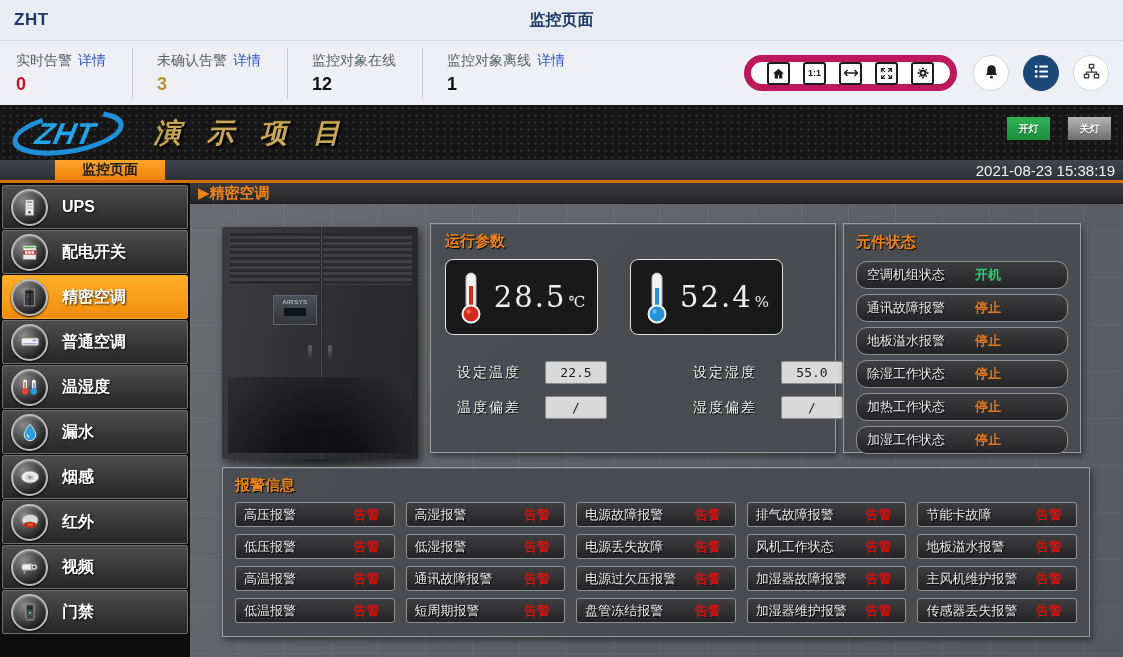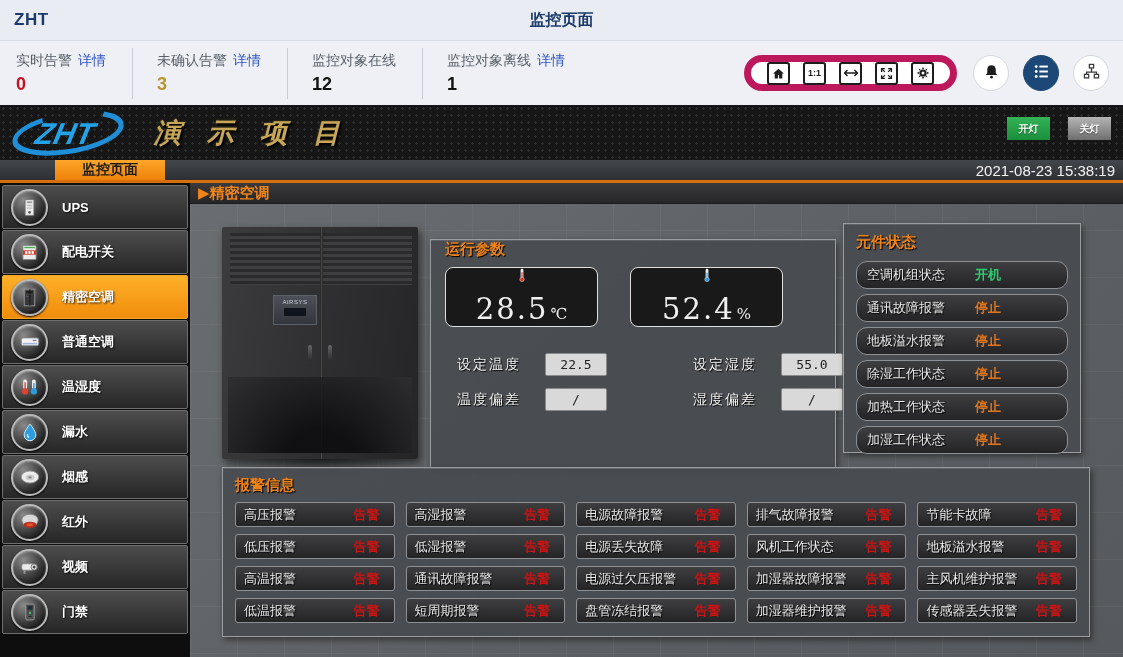--- a/index.html
+++ b/index.html
@@ -68,21 +68,21 @@
   .sidebar { width:190px; background:#0e0e0e; padding:2px 2px 0 2px; flex:none; }
   .side-item { height:44px; margin-bottom:1px; display:flex; align-items:center;
     gap:14px; padding-left:8px; cursor:pointer;
     background:linear-gradient(#4d4d4d,#262626); border:1px solid #6e6e6e;
     border-radius:2px; }
   .side-item.active { background:linear-gradient(#ffb028,#f08c0c); border-color:#f5a623; }
   .side-ring { width:37px; height:37px; border-radius:50%; flex:none;
     background:radial-gradient(circle at 32% 28%,#8a8a8a,#1d1d1d 75%);
     border:2px solid #b9b9b9; box-shadow:0 1px 2px #000, inset 0 1px 2px rgba(255,255,255,.35);
     display:flex; align-items:center; justify-content:center; }
-  .side-label { color:#fff; font-size:13px; font-weight:bold;
+  .side-label { color:#fff; font-size:16px; font-weight:bold;
     text-shadow:1px 1px 2px rgba(0,0,0,.8); }
 
   
   .main { flex:1; position:relative;
     background:linear-gradient(140deg,#6a6d71,#5c5f63 55%,#55585c);
     }
   .main::before { content:""; position:absolute; inset:0; pointer-events:none;
     background-image:linear-gradient(rgba(255,255,255,.045) 1px,transparent 1px),
       linear-gradient(90deg,rgba(255,255,255,.045) 1px,transparent 1px);
     background-size:47px 47px; }
@@ -114,24 +114,24 @@
   .ac-handle { position:absolute; top:118px; width:4px; height:16px; border-radius:2px;
     background:linear-gradient(#666,#2b2b2b); }
   .ac-handle.l { left:44%; } .ac-handle.r { right:44%; }
   .ac-mesh { position:absolute; left:3%; right:3%; top:150px; bottom:6px;
     background:radial-gradient(ellipse at 50% 120%,#0d0d0f 30%,#232325 75%,#2e2e30);
     opacity:.9; }
   .ac-shadow { position:absolute; left:-6px; right:-6px; bottom:-16px; height:16px;
     background:radial-gradient(ellipse at 50% 0,rgba(0,0,0,.5),transparent 70%); }
 
   
-  .params-panel { left:240px; top:56px; width:406px; height:230px; padding:0 14px; }
+  .params-panel { left:240px; top:40px; width:406px; height:230px; padding:8px 14px; }
   .readings { display:flex; gap:32px; margin-top:8px; }
-  .reading-box { width:153px; height:60px; background:#191919; border:1px solid #e0e0e0;
-    border-radius:8px; display:flex; align-items:center; justify-content:center; gap:10px;flex-direction:column; }
+  .reading-box { width:153px; height:76px; background:#191919; border:1px solid #e0e0e0;
+    border-radius:8px; display:flex; align-items:center; justify-content:center; gap:10px; }
   .reading-val { color:#efefef; font-family:"DejaVu Serif","Liberation Serif",serif;
     font-size:29px; letter-spacing:2px; }
   .reading-unit { color:#efefef; font-size:15px;
     font-family:"DejaVu Serif","Liberation Serif",serif; margin-left:2px; }
   .fields { display:flex; margin-top:26px; gap:86px; padding-left:12px; }
   .fcol { display:flex; flex-direction:column; gap:12px; }
   .frow { display:flex; align-items:center; gap:12px; }
   .flabel { color:#eee; font-size:14px; letter-spacing:2px; width:76px;
     text-shadow:1px 1px 1px #000; }
   .fval { width:62px; height:23px; background:#d9d9d9; border:1px solid #8a8a8a;

